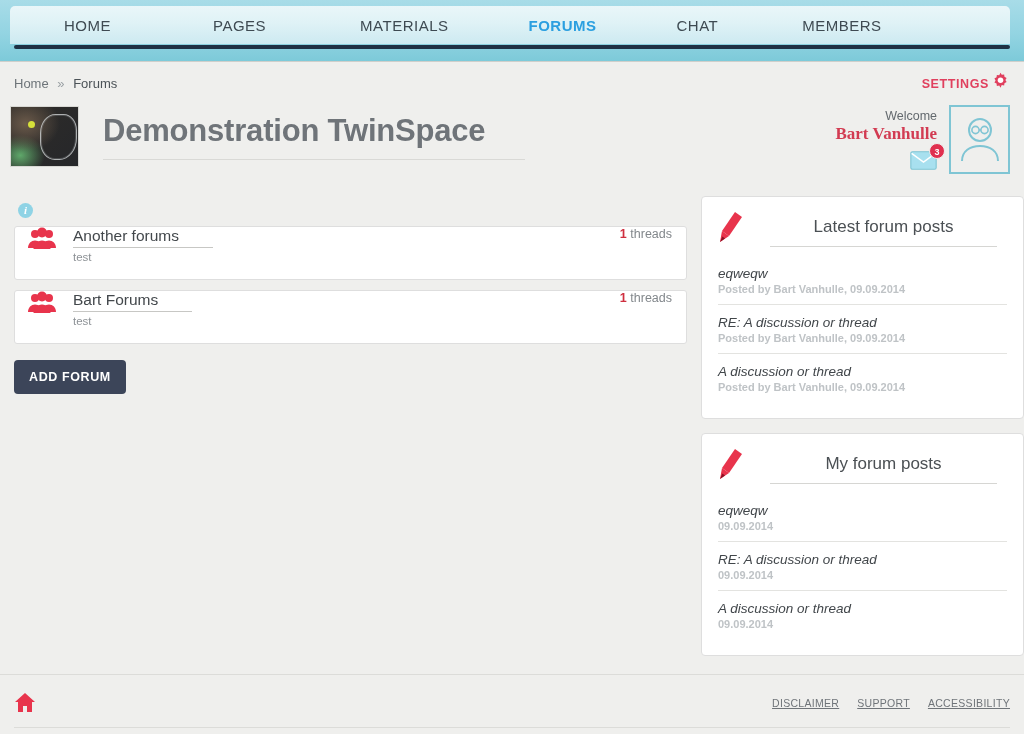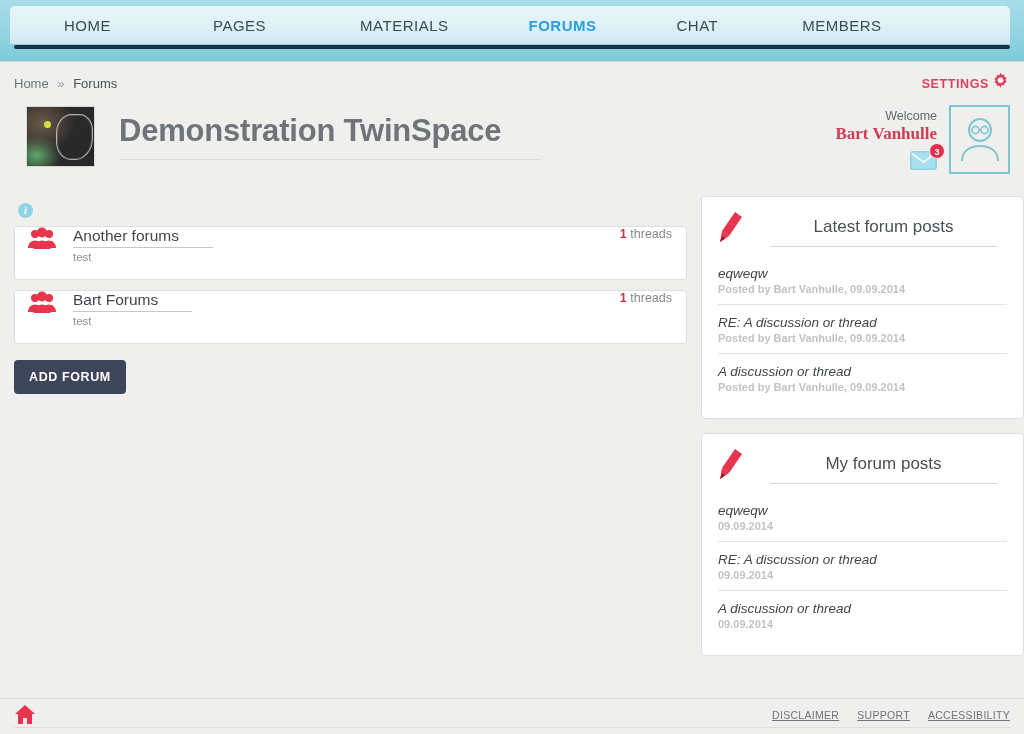--- a/index.html
+++ b/index.html
@@ -76,21 +76,21 @@
   .settings-label {
     font-size: 12.5px;
     font-weight: bold;
     letter-spacing: 0.6px;
     color: #e0405e;
   }
 
   
   .titlerow {
     position: relative;
-    padding: 0 26px;
+    padding: 0 10px;
     height: 92px;
     display: flex;
     align-items: flex-start;
   }
   .thumb {
     width: 69px; height: 61px;
     margin-top: 2px;
     background:
       radial-gradient(ellipse at 22% 28%, #6b5a4a 0%, rgba(60,50,42,0) 46%),
       radial-gradient(ellipse at 14% 82%, #5fa86a 0%, rgba(60,110,70,0) 30%),
@@ -277,21 +277,21 @@
     font-size: 11px;
     font-weight: bold;
     color: #bfc3c6;
     margin-top: 2px;
   }
 
   
   .footer {
     position: absolute;
     left: 0; right: 0; bottom: 0;
-    height: 36px;
+    height: 60px;
     padding: 0 14px;
     border-top: 1px solid #dcdcd9;
     display: flex;
     align-items: center;
   }
   .footer::after {
     content: "";
     position: absolute;
     left: 14px; right: 14px; bottom: 6px;
     height: 1px;

